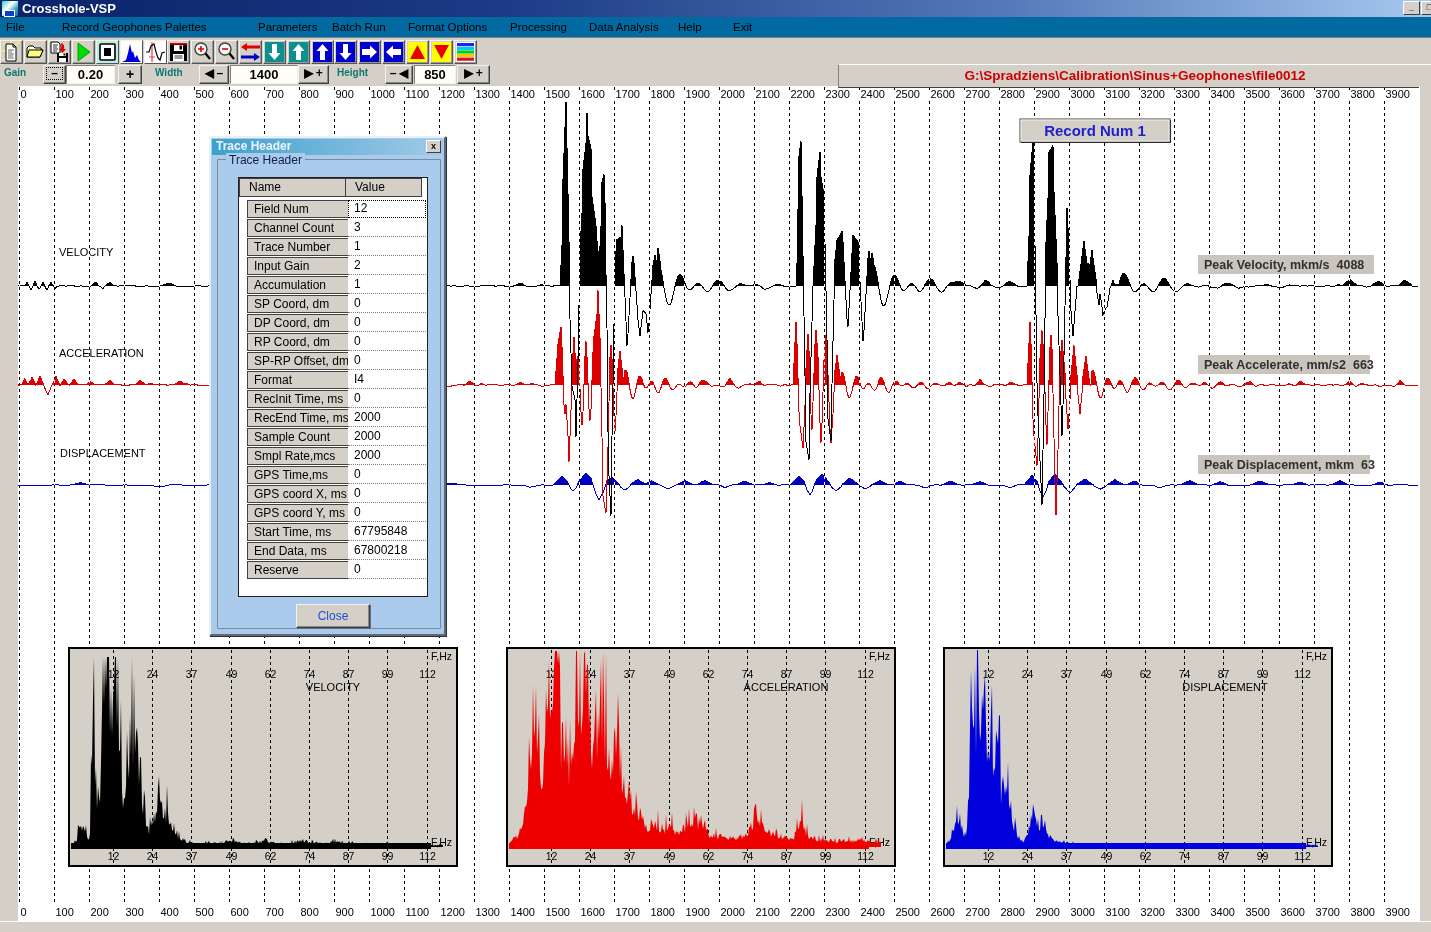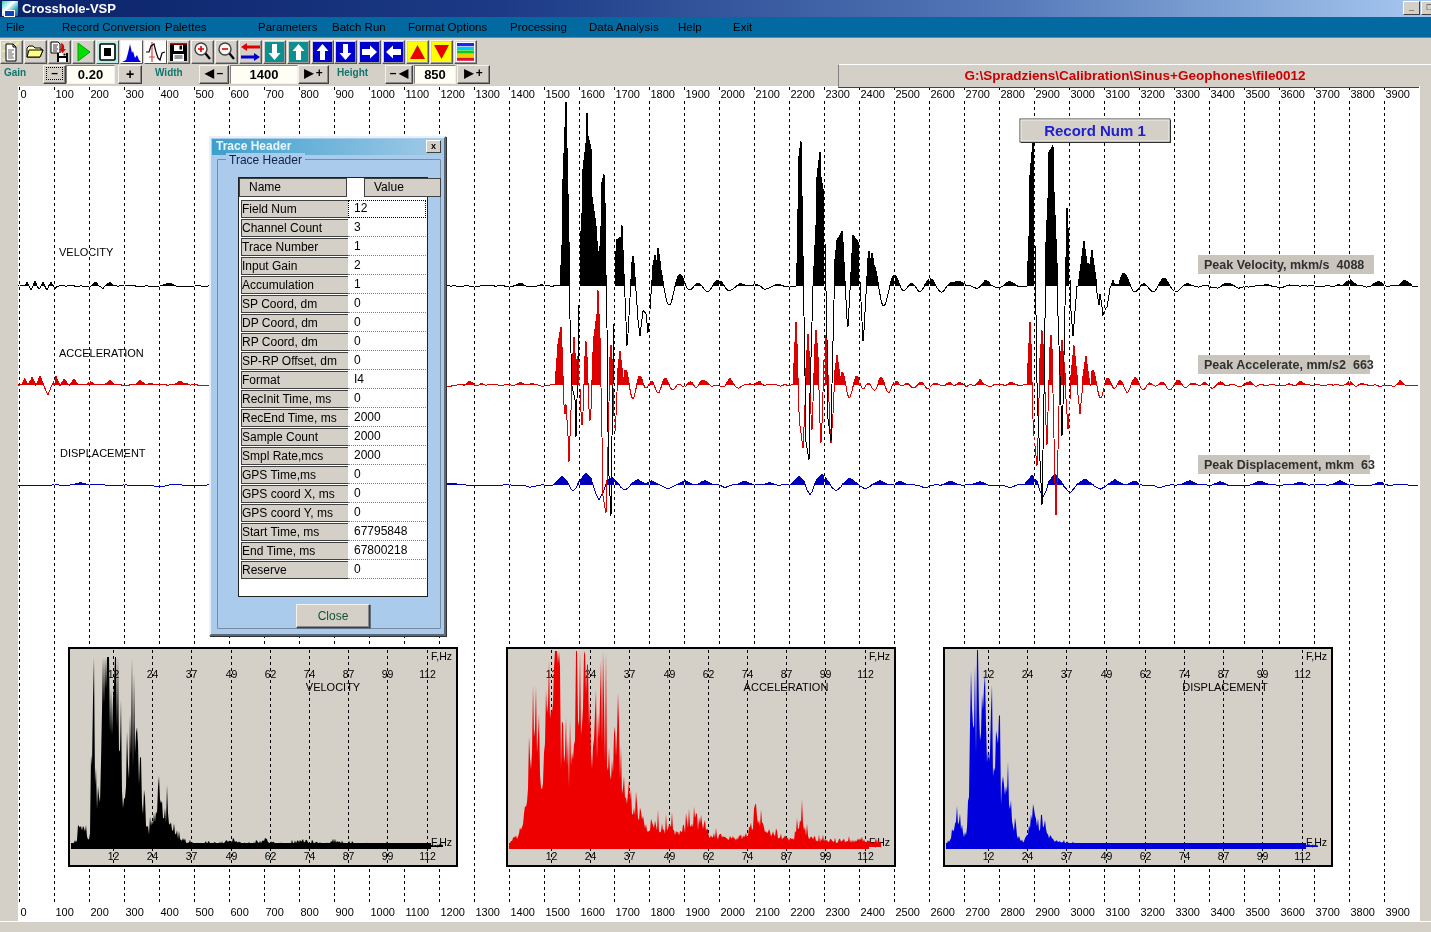--- a/index.html
+++ b/index.html
@@ -51,28 +51,28 @@
  border:1px solid;border-color:#fff #404040 #404040 #fff;font-size:9px;font-weight:bold;
  text-align:center;line-height:11px;color:#000}
 #grp{position:absolute;left:6px;top:21px;width:224px;height:470px;
  border:1px solid #7a8aa0;border-radius:1px}
 #grplbl{position:absolute;left:8px;top:-7px;background:#abcbec;padding:0 3px;
  font-size:12px;color:#10204a}
 #tbl{position:absolute;left:20px;top:17px;width:190px;height:420px;background:#fff;
  border:1px solid #202020}
 .hc{position:absolute;background:#d4d0c8;border:1px solid #404040;font-size:12px;color:#000;
  text-align:left;padding-left:9px;line-height:17px;height:19px}
-.nc{position:absolute;left:2px;width:108px;height:18px;background:#d4d0c8;
- border:1px solid #404040;font-size:12px;color:#000;padding-left:0;line-height:16px}
+.nc{position:absolute;left:8px;width:108px;height:18px;background:#d4d0c8;
+ border:1px solid #404040;font-size:12px;color:#000;padding-left:6px;line-height:16px}
 .vc{position:absolute;left:109px;width:78px;height:18px;background:#fff;
  border-bottom:1px dotted #808080;font-size:12px;color:#000;padding-left:6px;line-height:16px}
 .foc{outline:1px dotted #000;outline-offset:-1px}
 #closebtn{position:absolute;left:78px;top:444px;width:74px;height:24px;background:#d4d0c8;
  border:1px solid;border-color:#f4f2ee #404040 #404040 #f4f2ee;box-shadow:inset -1px -1px 0 #888,1px 1px 0 #607080;
- font-size:12px;text-align:center;line-height:22px;color:#14532d}
+ font-size:12px;text-align:center;line-height:22px;color:#1d4ed8}
 </style></head>
 <body>
 <div id="plotbg"></div>
 <div id="lmargin"></div>
 <svg id="plotsvg" width="1431" height="932" xmlns="http://www.w3.org/2000/svg">
     <line x1="19.5" y1="101" x2="19.5" y2="905" class="gl"></line>
     <line x1="19.5" y1="86.5" x2="19.5" y2="90" class="gl"></line>
     <line x1="54.5" y1="101" x2="54.5" y2="905" class="gl"></line>
     <line x1="54.5" y1="86.5" x2="54.5" y2="90" class="gl"></line>
     <line x1="89.5" y1="101" x2="89.5" y2="905" class="gl"></line>
@@ -394,21 +394,21 @@
     <text x="1204" y="469" class="pk">Peak Displacement, mkm&nbsp; 63</text>
   </svg>
 <div id="titlebar">
     <div id="ticon"></div>
     <span class="ttl">Crosshole-VSP</span>
 <div class="wbtn" style="left:1403px">_</div>
     <div class="wbtn" style="left:1421px">□</div>
   </div>
 <div id="menubar">
     <span style="left:6px">File</span>
-    <span style="left:62px">Record Conversion</span>
+    <span style="left:62px">Record Geophones</span>
     <span style="left:165px">Palettes</span>
     <span style="left:258px">Parameters</span>
     <span style="left:332px">Batch Run</span>
     <span style="left:408px">Format Options</span>
     <span style="left:510px">Processing</span>
     <span style="left:589px">Data Analysis</span>
     <span style="left:678px">Help</span>
     <span style="left:733px">Exit</span>
   </div>
 <div id="toolbar">
@@ -606,21 +606,21 @@
 <div id="pathbox">G:\Spradziens\Calibration\Sinus+Geophones\file0012</div>
 <div id="sbar"></div>
 <div id="status"></div>
 <div id="dlg">
 <div id="dlgtitle">Trace Header</div>
     <div id="dlgx">x</div>
 <div id="grp">
       <span id="grplbl">Trace Header</span>
 <div id="tbl">
 <div class="hc" style="left:0;top:0;width:108px">Name</div>
-<div class="hc" style="left:125px;top:0;width:77px">Value</div>
+<div class="hc" style="left:106px;top:0;width:77px">Value</div>
 <div class="nc" style="top:21.5px">Field Num</div>
         <div class="vc foc" style="top:21.5px">12</div>
         <div class="nc" style="top:40.5px">Channel Count</div>
         <div class="vc" style="top:40.5px">3</div>
         <div class="nc" style="top:59.5px">Trace Number</div>
         <div class="vc" style="top:59.5px">1</div>
         <div class="nc" style="top:78.5px">Input Gain</div>
         <div class="vc" style="top:78.5px">2</div>
         <div class="nc" style="top:97.5px">Accumulation</div>
         <div class="vc" style="top:97.5px">1</div>
@@ -643,19 +643,19 @@
         <div class="nc" style="top:268.5px">Smpl Rate,mcs</div>
         <div class="vc" style="top:268.5px">2000</div>
         <div class="nc" style="top:287.5px">GPS Time,ms</div>
         <div class="vc" style="top:287.5px">0</div>
         <div class="nc" style="top:306.5px">GPS coord X, ms</div>
         <div class="vc" style="top:306.5px">0</div>
         <div class="nc" style="top:325.5px">GPS coord Y, ms</div>
         <div class="vc" style="top:325.5px">0</div>
         <div class="nc" style="top:344.5px">Start Time, ms</div>
         <div class="vc" style="top:344.5px">67795848</div>
-        <div class="nc" style="top:363.5px">End Time, ms</div>
+        <div class="nc" style="top:363.5px">End Data, ms</div>
         <div class="vc" style="top:363.5px">67800218</div>
         <div class="nc" style="top:382.5px">Reserve</div>
         <div class="vc" style="top:382.5px">0</div>
 </div>
 <div id="closebtn">Close</div>
 </div>
 </div>
 </body></html>

